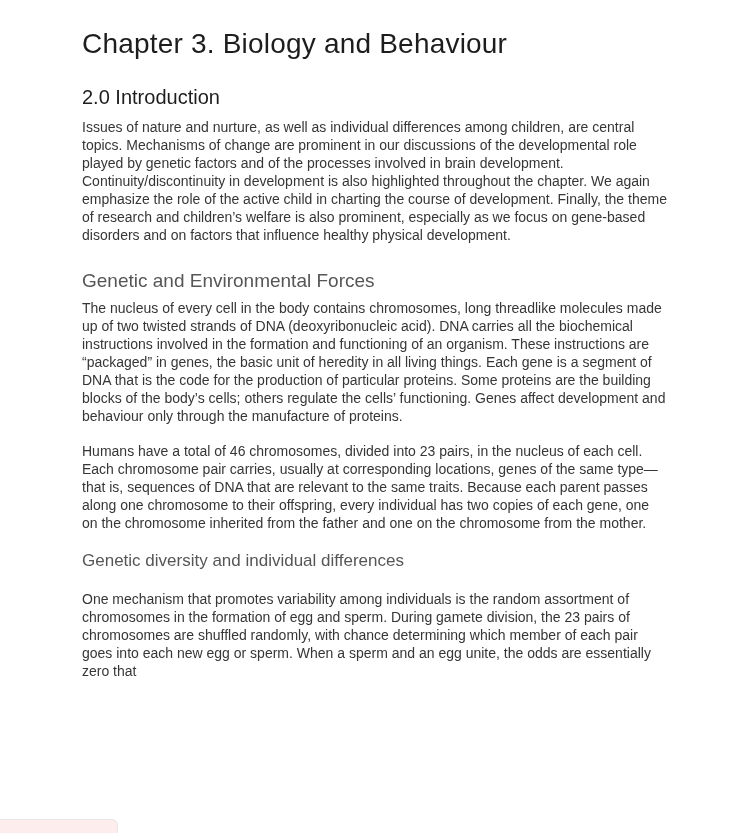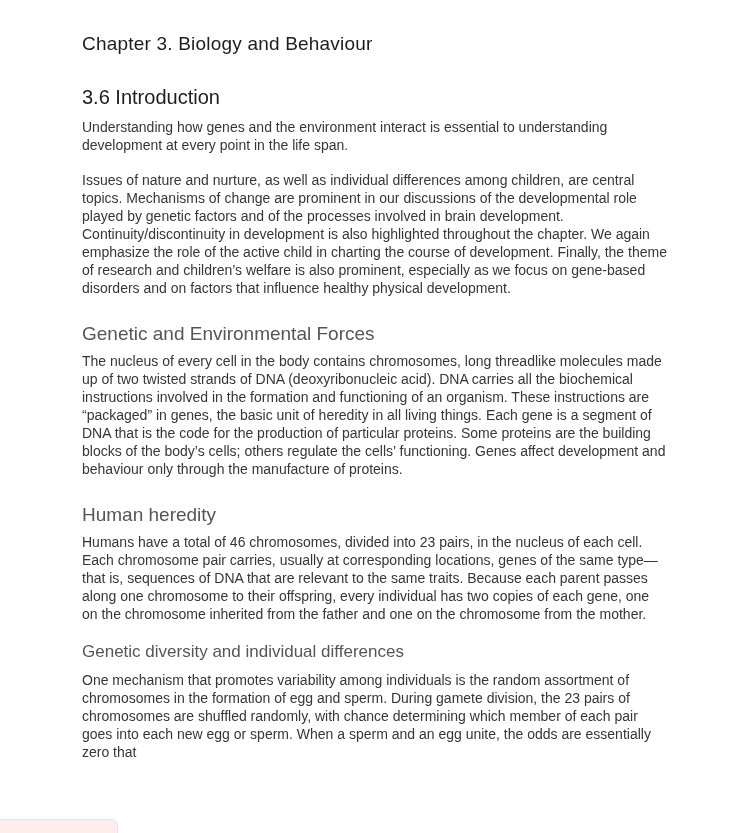--- a/index.html
+++ b/index.html
@@ -15,21 +15,21 @@
     font-family: "Liberation Sans", sans-serif;
     -webkit-font-smoothing: antialiased;
   }
   .content {
     width: 586px;
     margin: 0 auto;
     padding-top: 27px;
   }
   h1, h2, h3, h4, p { font-weight: 400; }
   h1 {
-    font-size: 19px;
+    font-size: 28px;
     line-height: 33px;
     color: #1d1d1d;
     margin: 0 0 12px 0;
     letter-spacing: 0.2px;
   }
   h2 {
     font-size: 20px;
     line-height: 26px;
     color: #1d1d1d;
     margin: 24px 0 8px 0;
@@ -37,21 +37,21 @@
   h3 {
     font-size: 19px;
     line-height: 25px;
     color: #565656;
     margin: 24px 0 6px 0;
   }
   h4 {
     font-size: 17px;
     line-height: 23px;
     color: #565656;
-    margin: 17px 0 8px 0;
+    margin: 17px 0 18px 0;
   }
   p {
     font-size: 14px;
     line-height: 18px;
     color: #363636;
     margin: 0 0 17px 0;
   }
   .prev-btn {
     position: absolute;
     left: -6px;
@@ -65,32 +65,30 @@
     cursor: pointer;
   }
 </style>
 </head>
 <body>
 
 <div class="content">
 
   <h1>Chapter 3. Biology and Behaviour</h1>
 
-  <h2>3.6 Introduction</h2>
+  <h2>2.0 Introduction</h2>
 
-  <p>Understanding how genes and the environment interact is essential to understanding development at every point in the life span.</p>
 
   <p>Issues of nature and nurture, as well as individual differences among children, are central topics. Mechanisms of change are prominent in our discussions of the developmental role played by genetic factors and of the processes involved in brain development. Continuity/discontinuity in development is also highlighted throughout the chapter. We again emphasize the role of the active child in charting the course of development. Finally, the theme of research and children’s welfare is also prominent, especially as we focus on gene-based disorders and on factors that influence healthy physical development.</p>
 
 
   <h3>Genetic and Environmental Forces</h3>
 
   <p>The nucleus of every cell in the body contains chromosomes, long threadlike molecules made up of two twisted strands of DNA (deoxyribonucleic acid). DNA carries all the biochemical instructions involved in the formation and functioning of an organism. These instructions are “packaged” in genes, the basic unit of heredity in all living things. Each gene is a segment of DNA that is the code for the production of particular proteins. Some proteins are the building blocks of the body’s cells; others regulate the cells’ functioning. Genes affect development and behaviour only through the manufacture of proteins.</p>
 
-  <h3>Human heredity</h3>
 
   <p>Humans have a total of 46 chromosomes, divided into 23 pairs, in the nucleus of each cell. Each chromosome pair carries, usually at corresponding locations, genes of the same type—that is, sequences of DNA that are relevant to the same traits. Because each parent passes along one chromosome to their offspring, every individual has two copies of each gene, one on the chromosome inherited from the father and one on the chromosome from the mother.</p>
 
   <h4>Genetic diversity and individual differences</h4>
 
   <p>One mechanism that promotes variability among individuals is the random assortment of chromosomes in the formation of egg and sperm. During gamete division, the 23 pairs of chromosomes are shuffled randomly, with chance determining which member of each pair goes into each new egg or sperm. When a sperm and an egg unite, the odds are essentially zero that</p>
 
 </div>
 
 <div class="prev-btn"></div>

